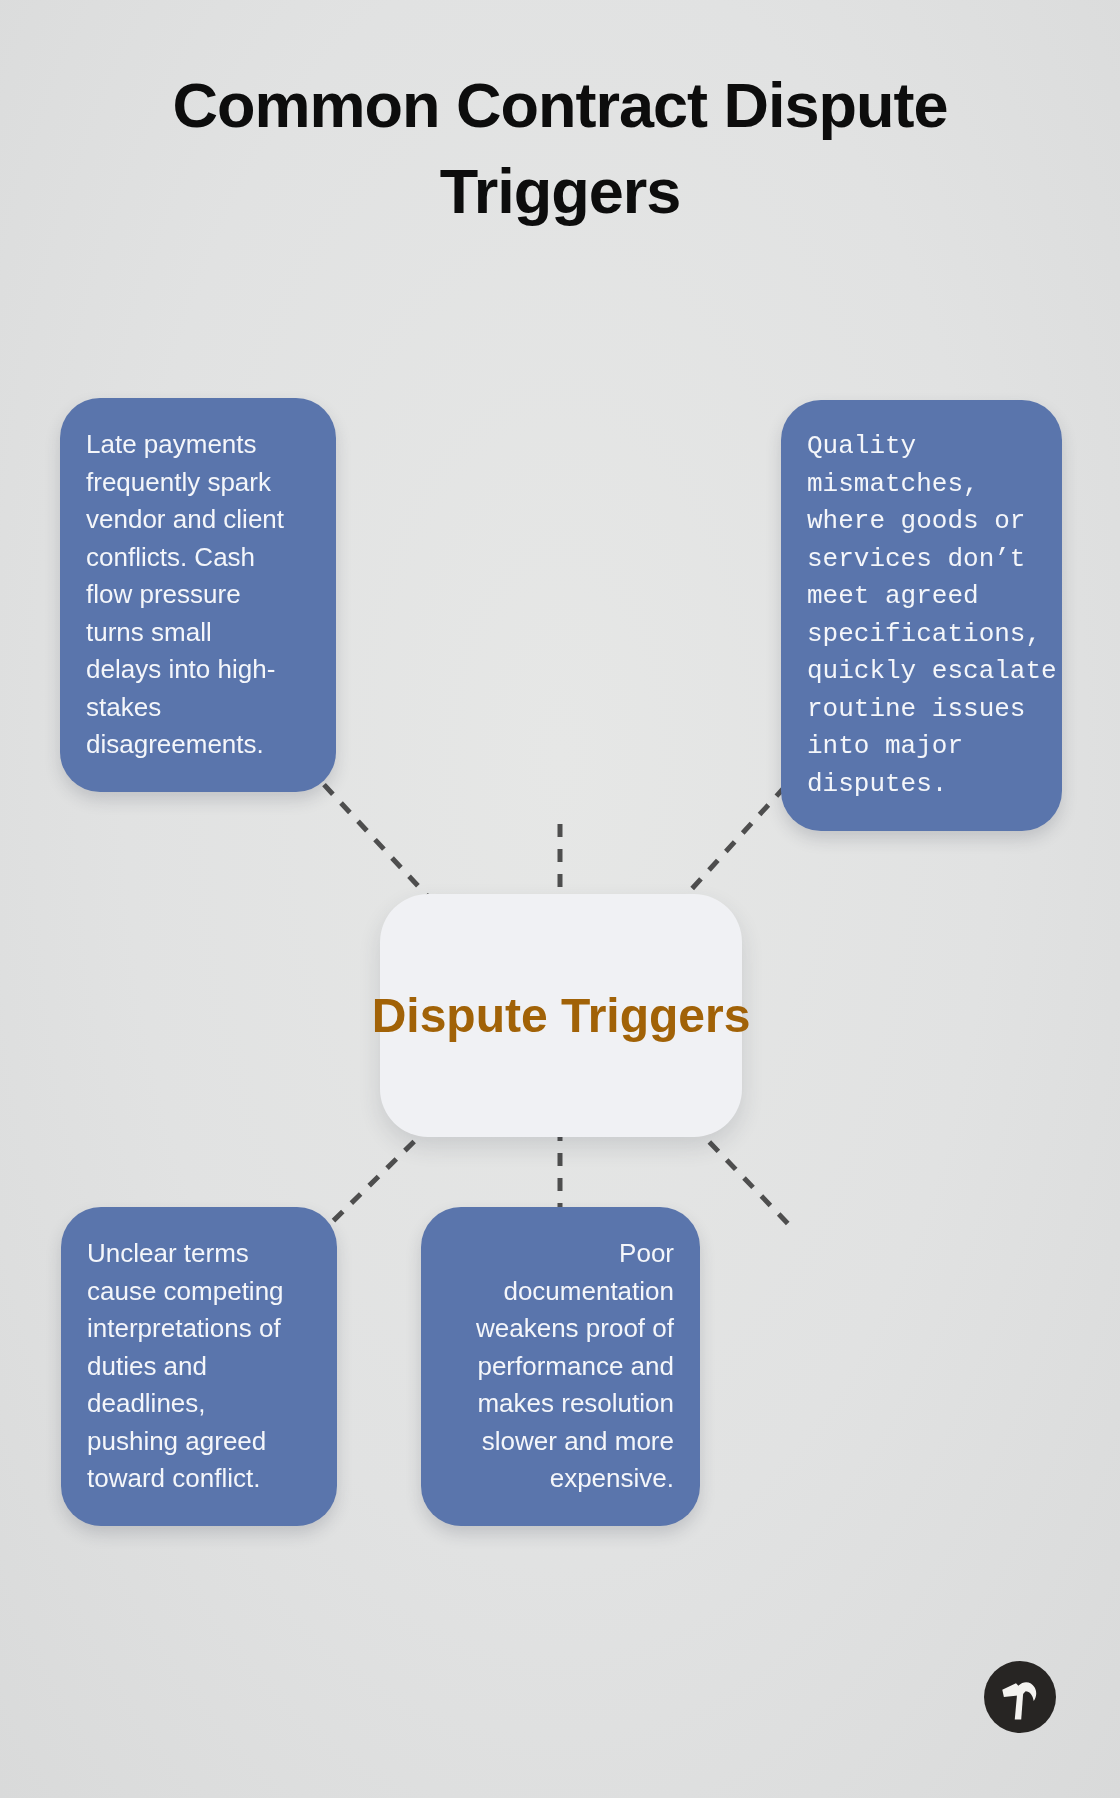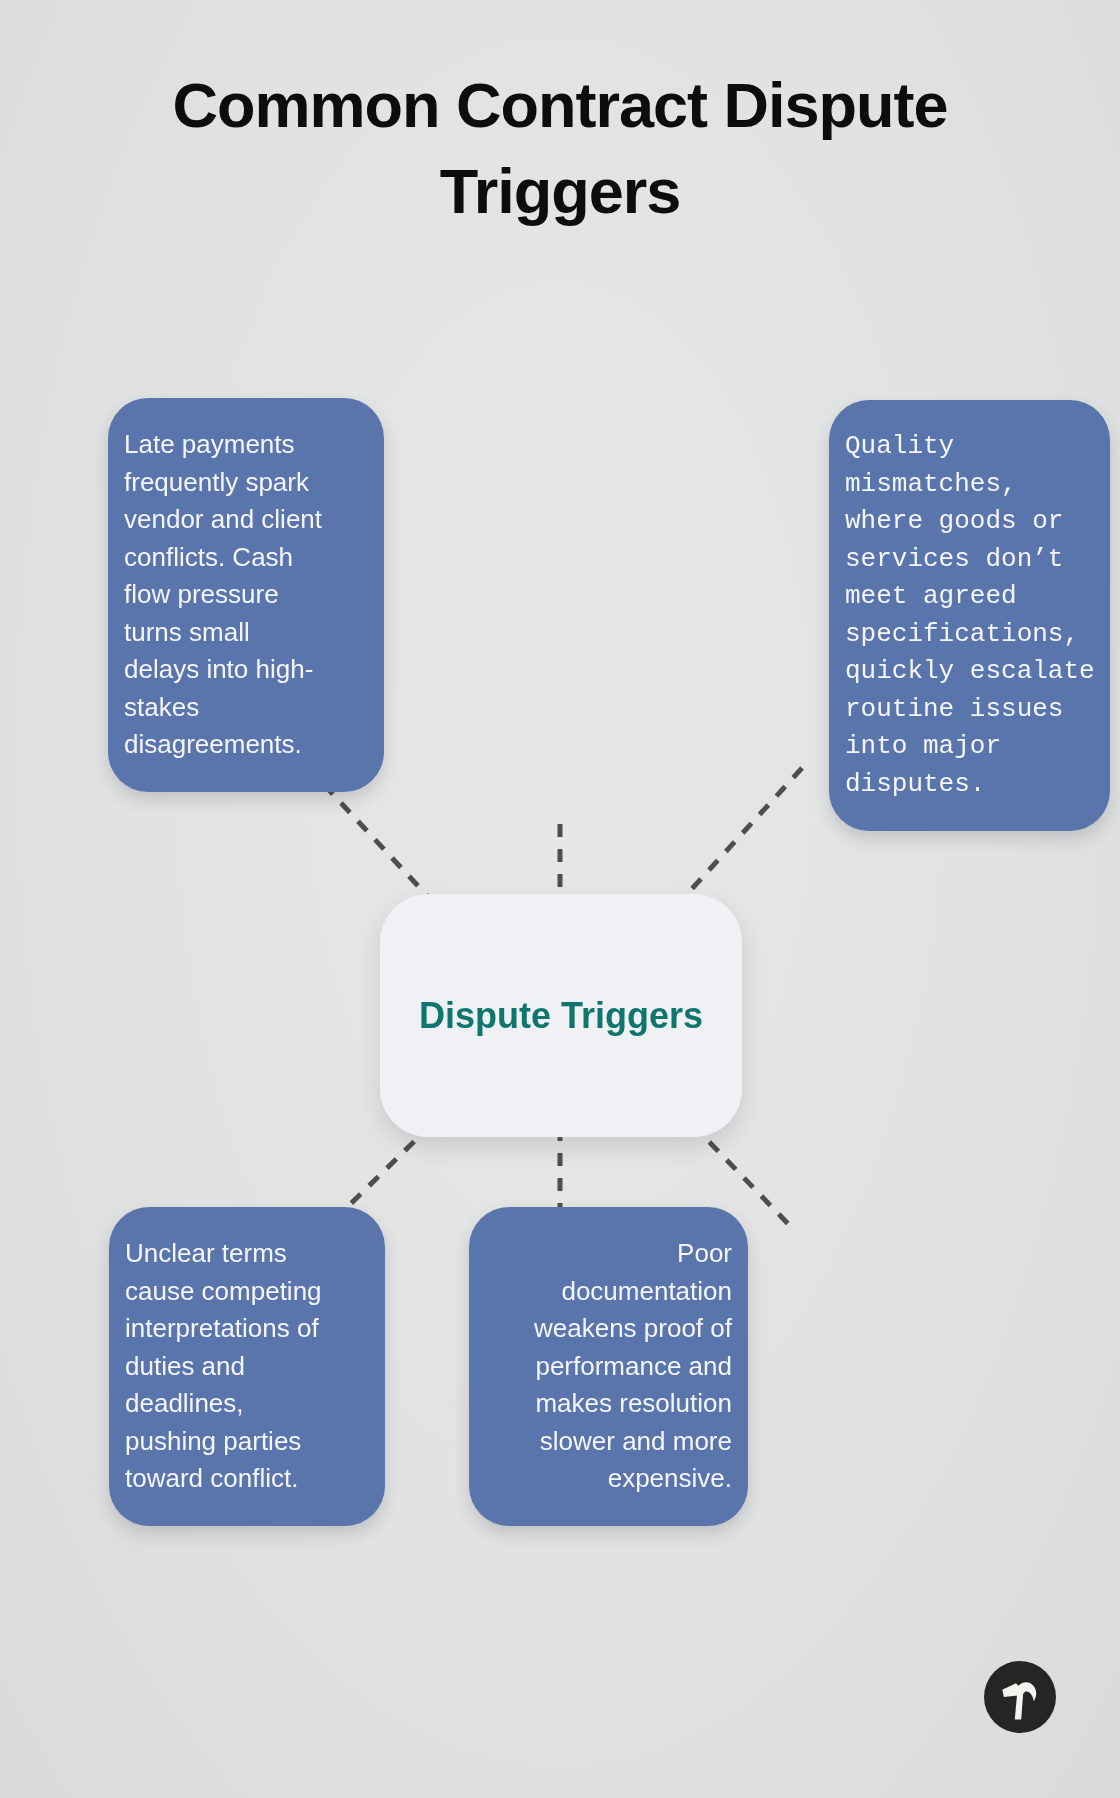--- a/index.html
+++ b/index.html
@@ -39,50 +39,49 @@
     stroke:#4e4e4e;
     stroke-width:5;
     stroke-dasharray:13 12;
   }
   .trigger-box{
     position:absolute;
     z-index:2;
     background:#5a75ac;
     border-radius:40px;
     box-shadow:0 8px 16px rgba(50,55,70,0.18);
-    padding:28px 16px;
+    padding:28px 26px;
     box-sizing:border-box;
     color:#f4f6fa;
     font-size:26px;
     line-height:37.5px;
     white-space:pre;
-    margin-left:48px;
   }
   #box-late-payments          { left:60px;  top:398px;  width:276px; }
   #box-delivery-failures      { left:422px; top:400px;  width:278px; }
   #box-quality-mismatches     { left:781px; top:400px;  width:281px;font-family:Liberation Mono, monospace; }
   #box-unclear-terms          { left:61px;  top:1207px; width:276px; }
   #box-poor-documentation     { left:421px; top:1207px; width:279px;text-align:right; }
   #box-communication-breakdowns{ left:780px; top:1207px; width:283px; }
   .center-node{
     position:absolute;
     z-index:3;
     left:380px; top:894px;
     width:362px; height:243px;
     background:#f0f1f4;
     border-radius:48px;
     box-shadow:0 10px 22px rgba(50,55,70,0.14);
     display:flex;
     align-items:center;
     justify-content:center;
   }
   .center-node .label{
-    font-size:36px;
+    font-size:48px;
     font-weight:700;
-    color:#0f766e;
+    color:#a16207;
     white-space:pre;
   }
   .brand-logo{
     position:absolute;
     z-index:2;
     left:984px; top:1661px;
     width:72px; height:72px;
     border-radius:50%;
     background:#272523;
     display:flex;
@@ -132,21 +131,21 @@
 
   <div class="center-node">
     <div class="label">Dispute Triggers</div>
   </div>
 
   <div class="trigger-box" id="box-unclear-terms">Unclear terms
 cause competing
 interpretations of
 duties and
 deadlines,
-pushing parties
+pushing agreed
 toward conflict.</div>
 
   <div class="trigger-box" id="box-poor-documentation">Poor
 documentation
 weakens proof of
 performance and
 makes resolution
 slower and more
 expensive.</div>
 

